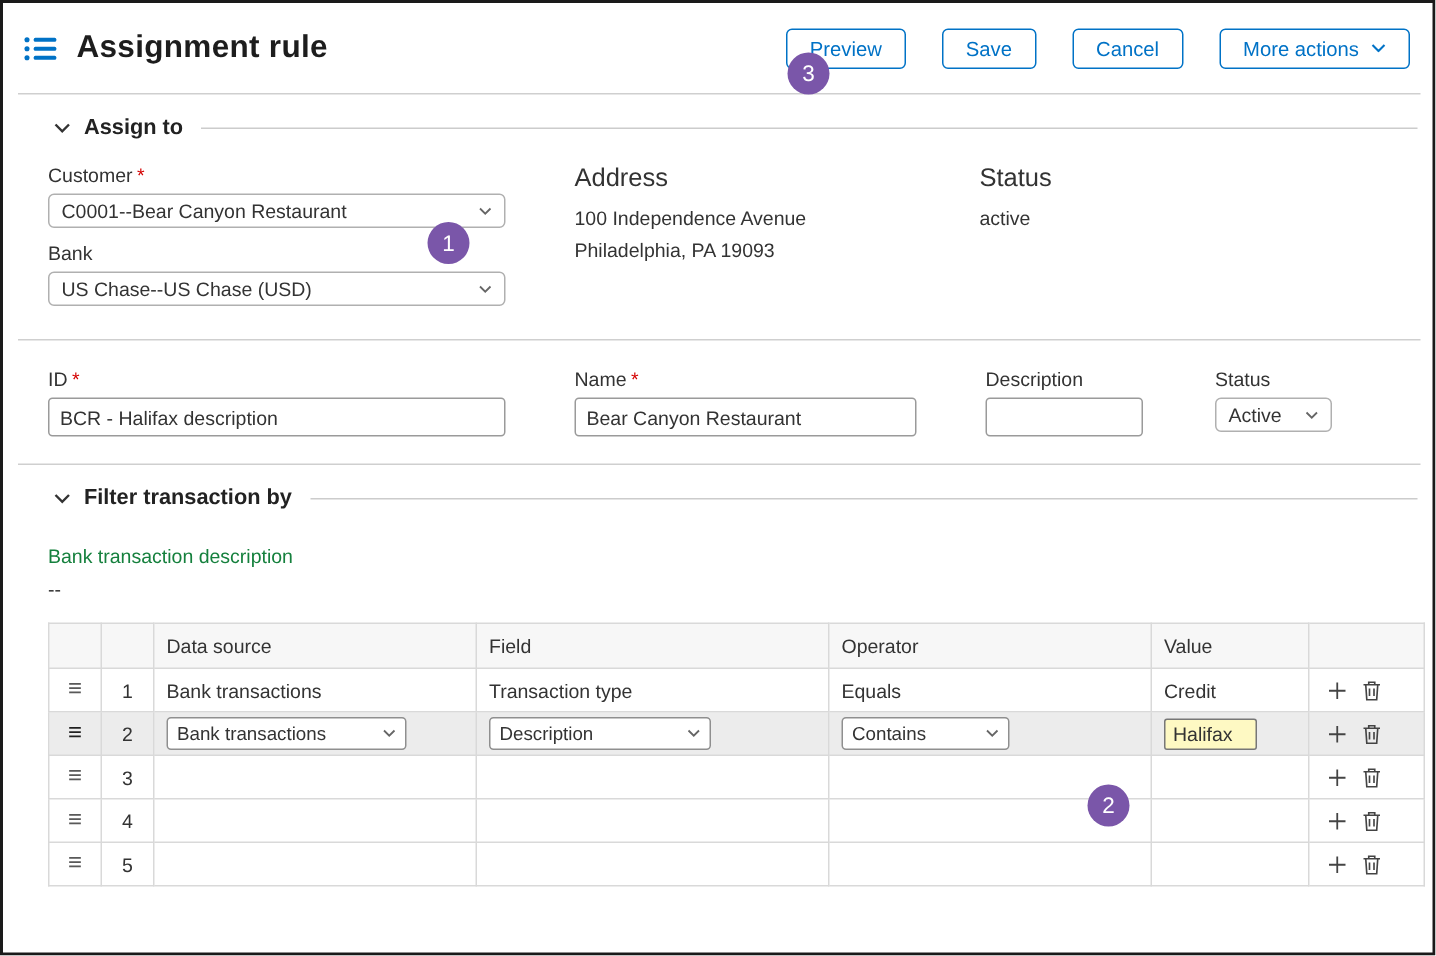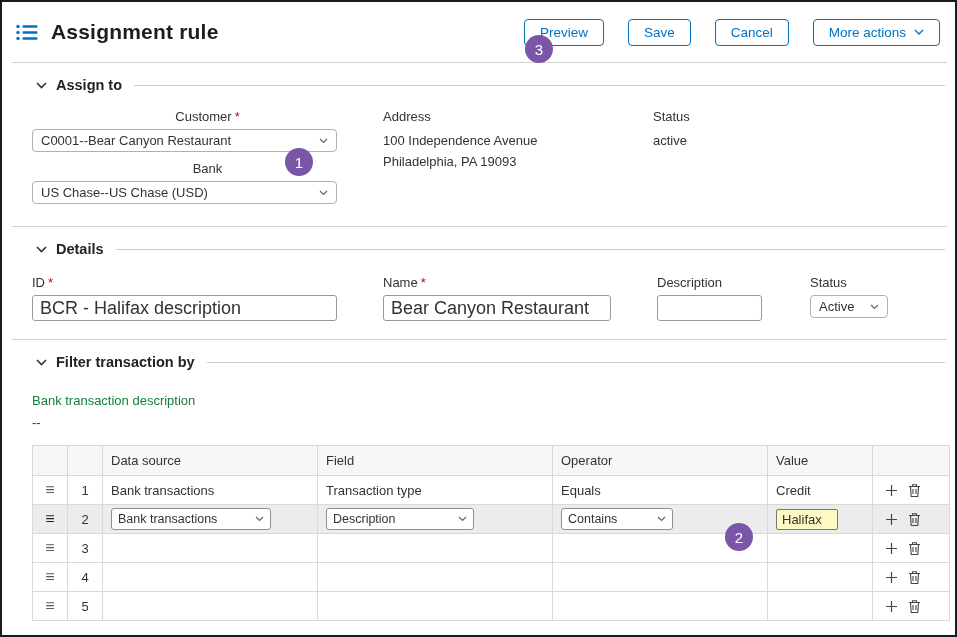--- a/index.html
+++ b/index.html
@@ -31,31 +31,31 @@
   .field-label { font-size: 13px; color: #333; display: block; margin-bottom: 5px; }
   .req { color: var(--required, #d40000); margin-left: 3px; font-size: 13px; }
 
   .select {
     height: 23px; border: 1px solid #b0b0b0; border-radius: 4px; background: #fff;
     display: flex; align-items: center; justify-content: space-between;
     padding: 0 8px; font-size: 13px; color: #333; cursor: pointer;
   }
   .text-input {
     height: 23px; border: 1px solid #9a9a9a; border-radius: 3px; background: #fff;
-    font-family: inherit; font-size: 18px; color: #333; padding: 12px 7px;
+    font-family: inherit; font-size: 13px; color: #333; padding: 12px 7px;
   }
 
   
   .assign-grid { display: flex; margin: 16px 10px 22px 30px; }
-  .assign-grid .col1 { width: 351px; text-align: center; }
+  .assign-grid .col1 { width: 351px; }
   .assign-grid .col2 { width: 270px; }
   .assign-grid .col3 { flex: 1; }
   .w305 { width: 305px; }
   .field-bank { margin-top: 9px; }
-  .static-label { font-size: 13px; color: #333; margin-bottom: 6px; }
+  .static-label { font-size: 17px; color: #333; margin-bottom: 6px; }
   .static-text { font-size: 13px; color: #333; line-height: 21px; }
 
   
   .details-grid { display: flex; margin: 18px 10px 18px 30px; }
   .details-grid .dcol1 { width: 351px; }
   .details-grid .dcol2 { width: 274px; }
   .details-grid .dcol3 { width: 153px; }
   .details-grid .dcol4 { flex: 1; }
   .w228 { width: 228px; }
   .w105 { width: 105px; }
@@ -182,29 +182,20 @@
       <div class="col3">
         <div class="static-label">Status</div>
         <div class="static-text">active</div>
       </div>
     </div>
   </div>
 
   <div class="divider"></div>
 
   <div>
-    <div class="section-header">
-      <span class="chev">
-        <svg width="11" height="7" viewBox="0 0 11 7">
-            <path d="M1 1l4.5 4.5L10 1" stroke="#333" stroke-width="1.6" fill="none"></path>
-          </svg>
-      </span>
-      <span class="section-title">Details</span>
-      <span class="rule"></span>
-    </div>
 
     <div class="details-grid">
       <div class="dcol1">
         <label class="field-label"><span>ID</span><span class="req">*</span></label>
         <input class="text-input w305" value="BCR - Halifax description" style="">
       </div>
       <div class="dcol2">
         <label class="field-label"><span>Name</span><span class="req">*</span></label>
         <input class="text-input w228" value="Bear Canyon Restaurant" style="">
       </div>

